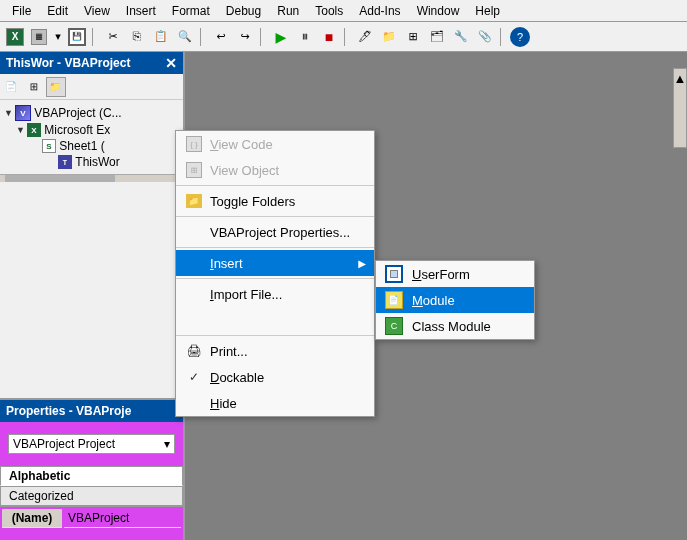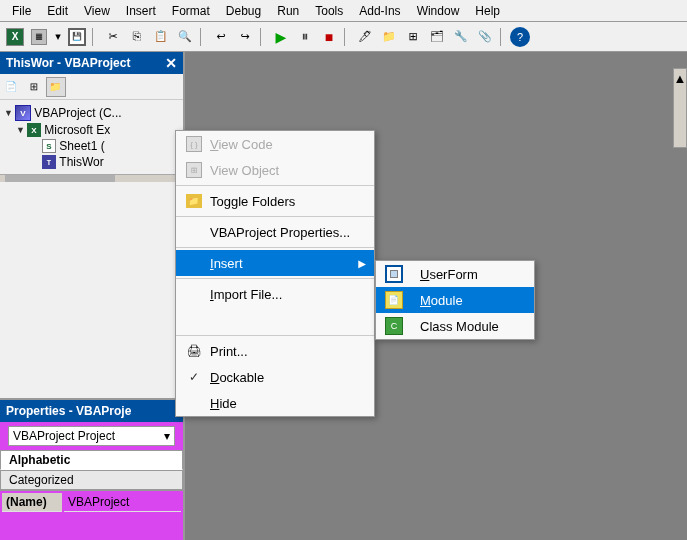--- a/index.html
+++ b/index.html
@@ -167,21 +167,21 @@
     }
     .props-tab.active { background: white; border-bottom-color: white; font-weight: bold; }
     .props-table {
       width: 100%;
       font-size: 12px;
     }
     .props-table td {
       padding: 2px 4px;
       border-bottom: 1px solid #e0e0e0;
     }
-    .props-name-col { background: #d4d0c8; font-weight: bold; width: 60px; }
+    .props-name-col { background: #d4d0c8; font-weight: bold; width: 60px; text-align: center; }
 
     
     .right-panel {
       flex: 1;
       background: #808080;
     }
 
     
     .context-menu {
       position: absolute;
@@ -228,21 +228,21 @@
       z-index: 101;
       top: 260px;
       left: 375px;
     }
     .sm-item {
       display: flex;
       align-items: center;
       padding: 3px 8px;
       cursor: pointer;
       font-size: 13px;
-      gap: 16px;
+      gap: 8px;
       height: 26px;
     }
     .sm-item.highlighted { background: #0078d7; color: white; }
     .sm-icon {
       width: 20px;
       height: 20px;
       display: flex;
       align-items: center;
       justify-content: center;
       flex-shrink: 0;
@@ -426,37 +426,37 @@
           <div class="icon-excel">X</div>
           &nbsp;
           <span>Microsoft Ex</span>
         </div>
         <div class="tree-item" style="padding-left:30px;">
           <span style="width:12px;display:inline-block"></span>
           <div class="icon-sheet">S</div>
           &nbsp;
           <span>Sheet1 (</span>
         </div>
-        <div class="tree-item" style="padding-left:30px;">
+        <div class="tree-item" style="padding-left:46px;">
           <span style="width:12px;display:inline-block"></span>
           <div class="icon-thiswork">T</div>
           &nbsp;
           <span>ThisWor</span>
         </div>
       </div>
       <div style="height:8px;background:#d4d0c8;border-top:1px solid #aaa;width:100%;">
         <div style="width:60%;height:100%;background:#b0b0b0;margin-left:5px;"></div>
       </div>
     </div>
 
     <div class="properties-panel">
       <div class="props-row">
         <span>Properties - VBAProje</span>
       </div>
-      <div style="padding:2px 4px;">
+      <div style="padding:10px 4px;">
         <div class="props-selector">
           <span>VBAProject Project</span>
           <span style="margin-left:auto;">▾</span>
         </div>
       </div>
       <div class="props-tabs">
         <div class="props-tab active">Alphabetic</div>
         <div class="props-tab">Categorized</div>
       </div>
       <table class="props-table">

